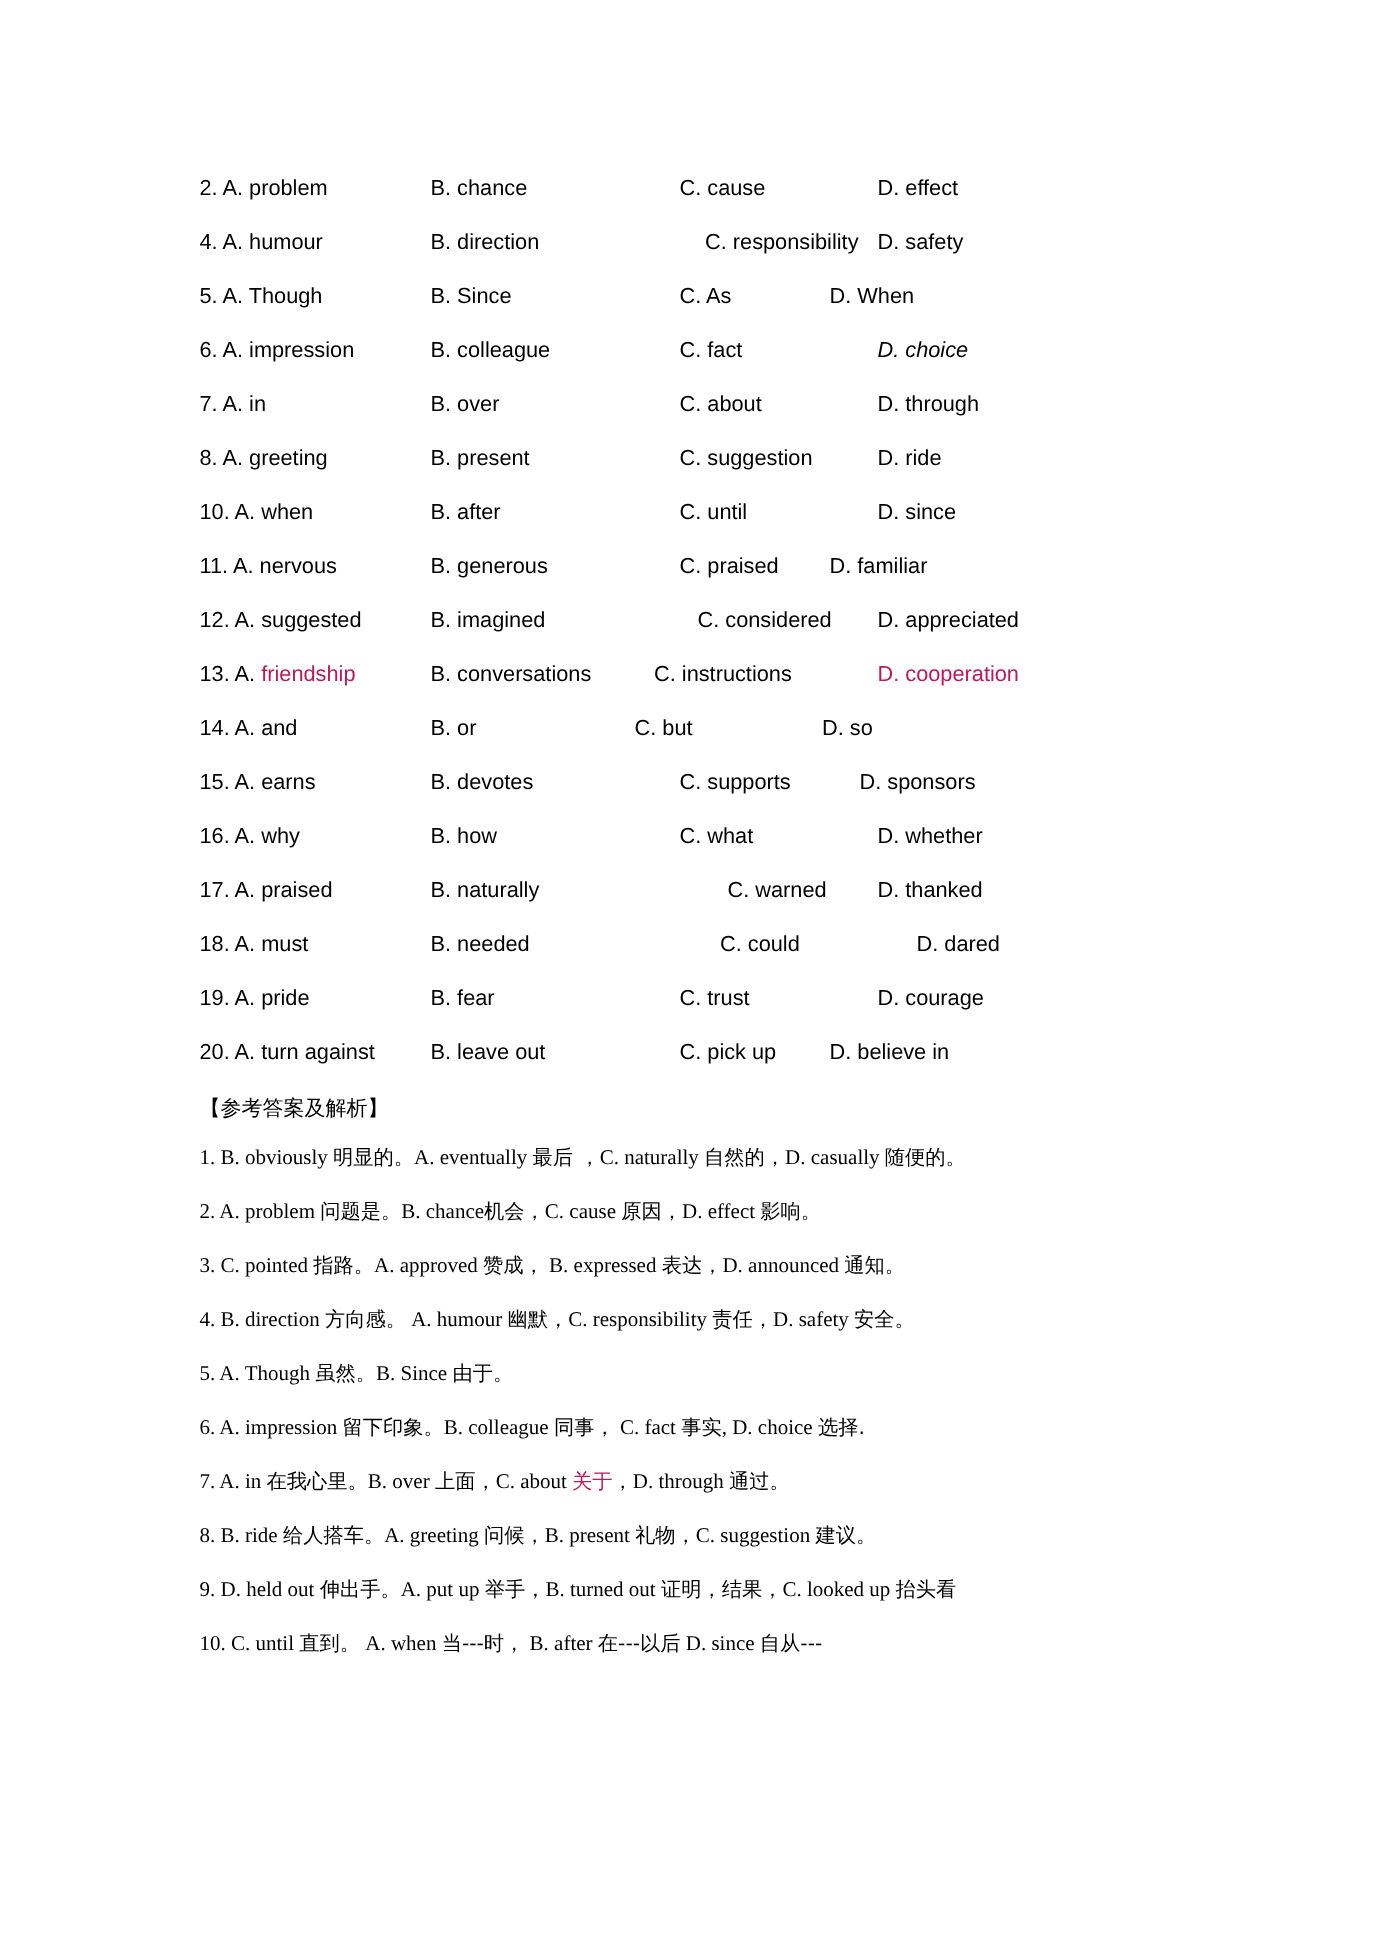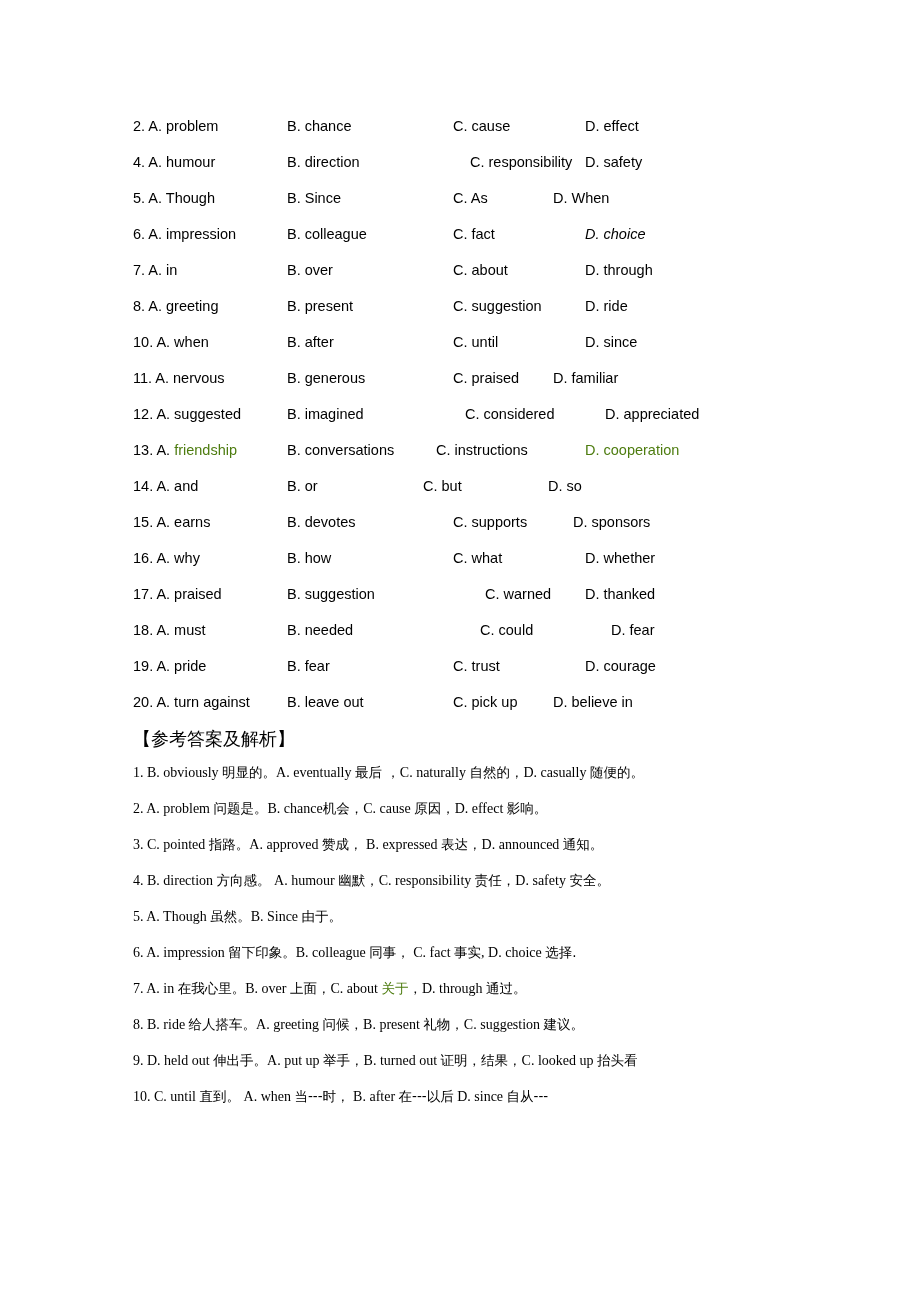--- a/index.html
+++ b/index.html
@@ -35,27 +35,27 @@
     font-size: 14.5px;
     line-height: 36px;
     white-space: nowrap;
   }
   .mc-opt {
     position: absolute;
     top: 0;
     white-space: nowrap;
   }
   .red {
-    color: #4d7c0f;
+    color: #be185d;
   }
 
   
   .answers-heading {
     font-family: "DejaVu Sans", sans-serif;
-    font-size: 18px;
+    font-size: 14px;
     line-height: 30px;
     margin-top: 4px;
     white-space: nowrap;
   }
   .ans-list {
     margin: 0;
     padding: 0;
     list-style: none;
   }
   .ans-row {
@@ -121,21 +121,21 @@
       <li class="mc-row">
         <span class="mc-opt" style="left: 0px;">11. A. nervous</span>
         <span class="mc-opt" style="left: 154px;">B. generous</span>
         <span class="mc-opt" style="left: 320px;">C. praised</span>
         <span class="mc-opt" style="left: 420px;">D. familiar</span>
       </li>
       <li class="mc-row">
         <span class="mc-opt" style="left: 0px;">12. A. suggested</span>
         <span class="mc-opt" style="left: 154px;">B. imagined</span>
         <span class="mc-opt" style="left: 316px; margin-left: 16px;">C. considered</span>
-        <span class="mc-opt" style="left: 452px; margin-left: 20px;">D. appreciated</span>
+        <span class="mc-opt" style="left: 452px;">D. appreciated</span>
       </li>
       <li class="mc-row">
         <span class="mc-opt" style="left: 0px;"><span>13. A. </span><span class="red">friendship</span></span>
         <span class="mc-opt" style="left: 154px;">B. conversations</span>
         <span class="mc-opt" style="left: 303px;">C. instructions</span>
         <span class="mc-opt red" style="left: 452px;">D. cooperation</span>
       </li>
       <li class="mc-row">
         <span class="mc-opt" style="left: 0px;">14. A. and</span>
         <span class="mc-opt" style="left: 154px;">B. or</span>
@@ -149,29 +149,29 @@
         <span class="mc-opt" style="left: 440px; text-align: right;">D. sponsors</span>
       </li>
       <li class="mc-row">
         <span class="mc-opt" style="left: 0px;">16. A. why</span>
         <span class="mc-opt" style="left: 154px;">B. how</span>
         <span class="mc-opt" style="left: 320px;">C. what</span>
         <span class="mc-opt" style="left: 452px;">D. whether</span>
       </li>
       <li class="mc-row">
         <span class="mc-opt" style="left: 0px;">17. A. praised</span>
-        <span class="mc-opt" style="left: 154px;">B. suggestion</span>
+        <span class="mc-opt" style="left: 154px;">B. naturally</span>
         <span class="mc-opt" style="left: 320px; margin-left: 32px;">C. warned</span>
         <span class="mc-opt" style="left: 452px;">D. thanked</span>
       </li>
       <li class="mc-row">
         <span class="mc-opt" style="left: 0px;">18. A. must</span>
         <span class="mc-opt" style="left: 154px;">B. needed</span>
         <span class="mc-opt" style="left: 347px;">C. could</span>
-        <span class="mc-opt" style="left: 478px;">D. fear</span>
+        <span class="mc-opt" style="left: 478px;">D. dared</span>
       </li>
       <li class="mc-row">
         <span class="mc-opt" style="left: 0px;">19. A. pride</span>
         <span class="mc-opt" style="left: 154px;">B. fear</span>
         <span class="mc-opt" style="left: 320px;">C. trust</span>
         <span class="mc-opt" style="left: 452px;">D. courage</span>
       </li>
       <li class="mc-row">
         <span class="mc-opt" style="left: 0px;">20. A. turn against</span>
         <span class="mc-opt" style="left: 154px;">B. leave out</span>

